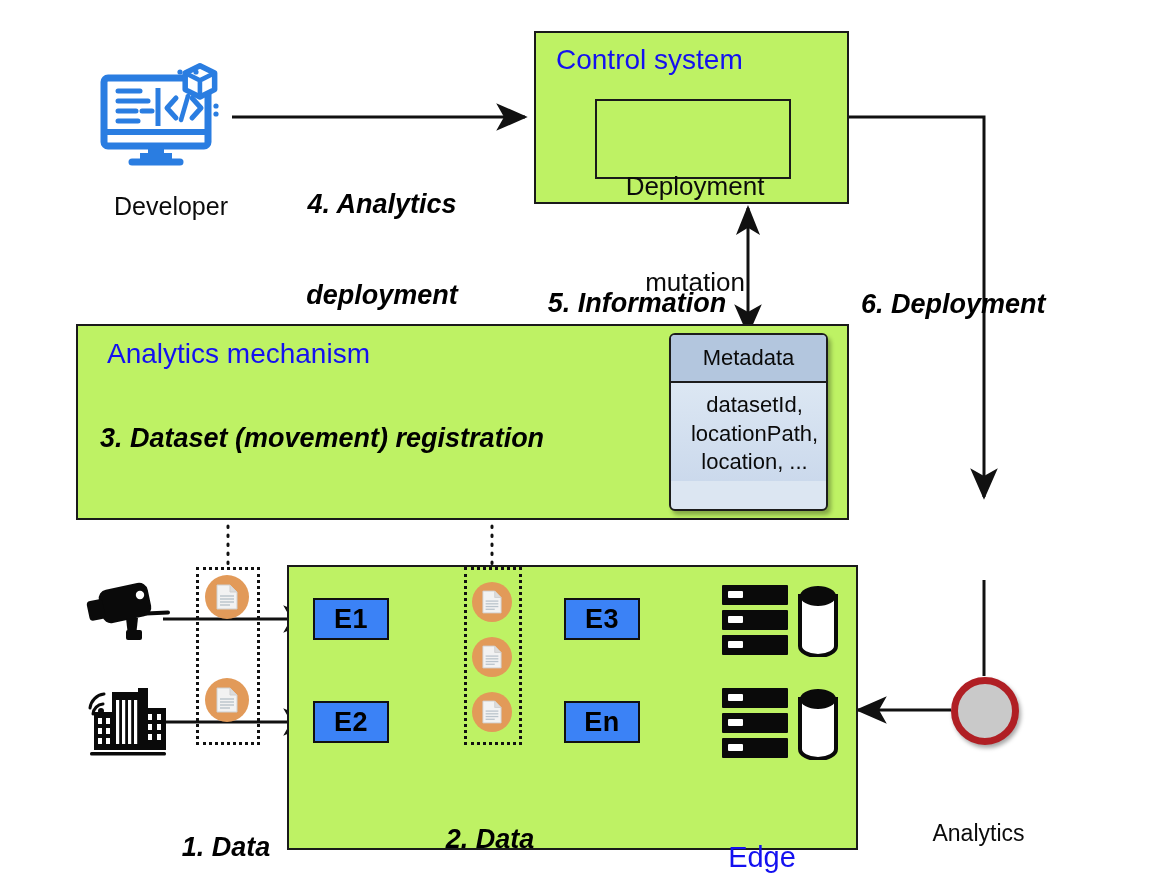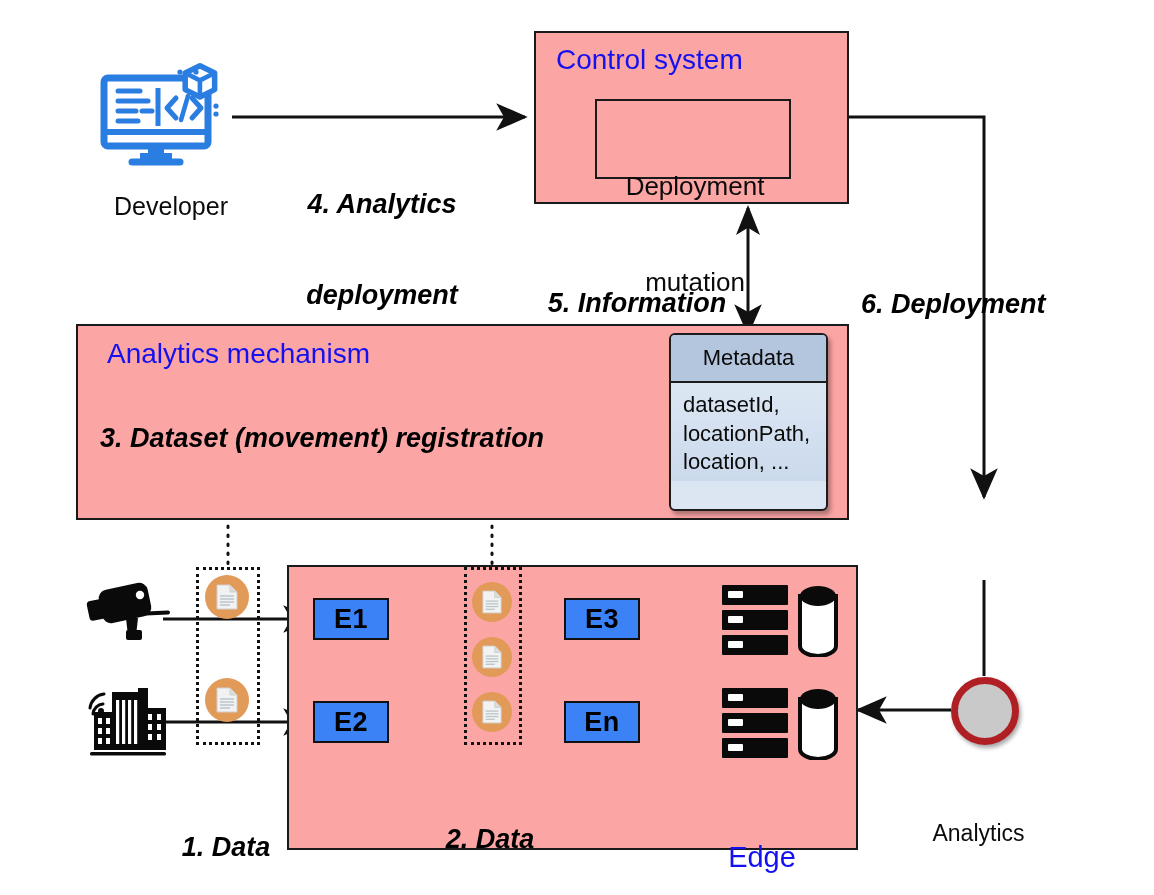--- a/index.html
+++ b/index.html
@@ -2,42 +2,42 @@
 <html><head>
 <meta charset="utf-8">
 <style>
   html,body{margin:0;padding:0;background:#ffffff;}
   body{width:1154px;height:895px;position:relative;overflow:hidden;
        font-family:"Liberation Sans","DejaVu Sans",sans-serif;
        -webkit-font-smoothing:antialiased;}
   #stage{position:absolute;left:0;top:0;width:1154px;height:895px;}
   svg#wires{position:absolute;left:0;top:0;width:1154px;height:895px;pointer-events:none;}
 
-  .box{position:absolute;box-sizing:border-box;background:#fca5a5;border:2.5px solid #1a1a1a;}
+  .box{position:absolute;box-sizing:border-box;background:#bef264;border:2.5px solid #1a1a1a;}
   .thinbox{border-width:2px;}
 
   .lbl{position:absolute;white-space:pre;line-height:1.12;}
   .blue{color:#1411f0;}
   .bold{font-weight:bold;color:#000;font-style:italic;}
   .plain{color:#0b0b0b;}
   .ctr{text-align:center;}
 
   .ebox{position:absolute;box-sizing:border-box;border:2.5px solid #111;background:#3b82f6;
         display:flex;align-items:center;justify-content:center;
         font-weight:bold;font-size:27px;color:#000;letter-spacing:.5px;}
 
   
   .meta{position:absolute;box-sizing:border-box;border:2px solid #1c1c1c;border-radius:6px;
         overflow:hidden;background:#dce6f2;
         box-shadow:3px 4px 4px rgba(0,0,0,.30);}
   .meta-hd{height:46px;background:#b3c6de;border-bottom:2px solid #1c1c1c;
            display:flex;align-items:center;justify-content:center;
            font-size:22px;color:#0a0a0a;}
   .meta-bd{padding:8px 0 4px 12px;font-size:22px;color:#0a0a0a;line-height:1.30;
-           background:linear-gradient(180deg,#dce7f3 0%,#cbd9ec 100%);}
+           background:linear-gradient(180deg,#dce7f3 0%,#cbd9ec 100%);text-align:center;}
 
   
   .dotgrp{position:absolute;box-sizing:border-box;border:3px dotted #111;background:transparent;}
 
   
   .doc{position:absolute;border-radius:50%;background:#e29a59;
        display:flex;align-items:center;justify-content:center;}
 
   
   .task{position:absolute;border-radius:50%;background:#c9c9c9;

